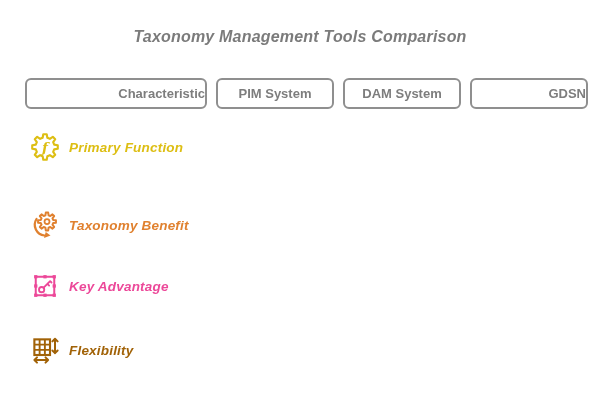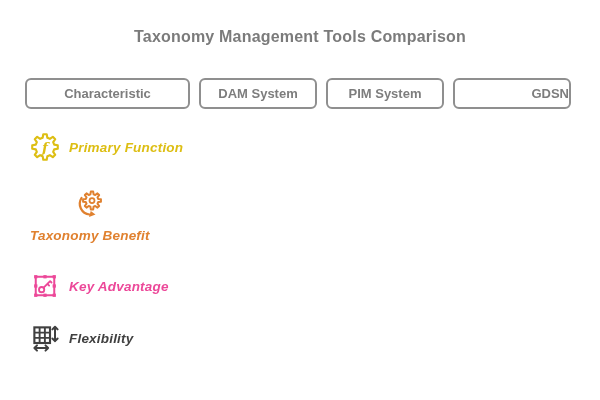--- a/index.html
+++ b/index.html
@@ -2,72 +2,72 @@
 <html><head>
 <meta charset="utf-8">
 <style>
   html,body{margin:0;padding:0;background:#ffffff;}
   .canvas{
     position:relative;width:600px;height:400px;background:#ffffff;overflow:hidden;
     font-family:"Liberation Sans", sans-serif;
   }
   .title{
     position:absolute;left:0;top:28px;width:600px;margin:0;
-    text-align:center;font-size:16px;font-weight:700;letter-spacing:.2px;
+    text-align:center;font-size:16px;font-weight:700;letter-spacing:.2px;font-style:italic;
   }
   .header-row{
     position:absolute;left:25px;top:78px;display:flex;gap:9px;
   }
   .header-cell{
     box-sizing:border-box;height:31px;border:2px solid #8f8f8f;border-radius:6px;
     display:flex;align-items:center;justify-content:center;
     font-size:13px;font-weight:700;background:#ffffff;
   }
-  .header-cell.first{width:165px;justify-content:center;padding-left:0;}
+  .header-cell.first{width:182px;justify-content:flex-end;padding-left:0;}
   .header-cell.col{width:118px;}
   .feature-row{
     position:absolute;left:30px;display:flex;align-items:center;gap:9px;height:30px;
   }
   .feature-icon{width:30px;height:30px;flex:0 0 auto;}
   .feature-label{font-size:13.5px;font-weight:700;letter-spacing:.2px;font-style:italic;}
   svg{display:block;}
 </style>
 </head>
 <body>
 
 <div class="canvas">
 
   <h1 class="title" style="color: rgb(123, 123, 123);">Taxonomy Management Tools Comparison</h1>
 
   <div class="header-row">
     <div class="header-cell first" style="color: rgb(125, 125, 125);">
       <span>Characteristic</span>
     </div>
     <div class="header-cell col" style="color: rgb(125, 125, 125);">
-      <span>DAM System</span>
+      <span>PIM System</span>
     </div>
     <div class="header-cell col" style="color: rgb(125, 125, 125);">
-      <span>PIM System</span>
+      <span>DAM System</span>
     </div>
     <div class="header-cell col" style="color: rgb(125, 125, 125); justify-content: flex-end;">
       <span>GDSN</span>
     </div>
   </div>
 
   <div class="feature-row" style="top: 132px; color: rgb(221, 190, 19);">
     <span class="feature-icon">
       <svg width="30" height="30" viewBox="0 0 24 24">
         <path fill="none" stroke="currentColor" stroke-width="1.7" stroke-linejoin="round" d="M19.36 10.11L22.21 10.63L22.21 13.37L19.36 13.89L18.54 15.87L20.19 18.25L18.25 20.19L15.87 18.54L13.89 19.36L13.37 22.21L10.63 22.21L10.11 19.36L8.13 18.54L5.75 20.19L3.81 18.25L5.46 15.87L4.64 13.89L1.79 13.37L1.79 10.63L4.64 10.11L5.46 8.13L3.81 5.75L5.75 3.81L8.13 5.46L10.11 4.64L10.63 1.79L13.37 1.79L13.89 4.64L15.87 5.46L18.25 3.81L20.19 5.75L18.54 8.13Z"></path>
         <text x="12" y="15.8" text-anchor="middle" font-size="11" font-weight="bold" font-style="italic" font-family="'DejaVu Serif', serif" fill="currentColor">f</text>
       </svg>
     </span>
     <span class="feature-label">Primary Function</span>
   </div>
 
-  <div class="feature-row" style="top: 189px; color: rgb(224, 129, 47); flex-direction: column;">
+  <div class="feature-row" style="top: 210px; color: rgb(224, 129, 47);">
     <span class="feature-icon">
       <svg width="30" height="30" viewBox="0 0 24 24">
         <path fill="none" stroke="currentColor" stroke-width="1.6" stroke-linejoin="round" d="M18.54 7.93L20.74 8.24L20.74 10.16L18.54 10.47L17.99 11.80L19.32 13.57L17.97 14.92L16.20 13.59L14.87 14.14L14.56 16.34L12.64 16.34L12.33 14.14L11.00 13.59L9.23 14.92L7.88 13.57L9.21 11.80L8.66 10.47L6.46 10.16L6.46 8.24L8.66 7.93L9.21 6.60L7.88 4.83L9.23 3.48L11.00 4.81L12.33 4.26L12.64 2.06L14.56 2.06L14.87 4.26L16.20 4.81L17.97 3.48L19.32 4.83L17.99 6.60Z"></path>
         <circle cx="13.6" cy="9.2" r="2" fill="none" stroke="currentColor" stroke-width="1.4"></circle>
         <path d="M5.2,7.2 A8.6,8.6 0 0 0 11.6,20.4" fill="none" stroke="currentColor" stroke-width="1.8" stroke-linecap="round"></path>
         <path d="M12.6,17.6 L16.4,20.4 L11.2,22.4 Z" fill="currentColor"></path>
       </svg>
     </span>
     <span class="feature-label">Taxonomy Benefit</span>
   </div>
@@ -86,21 +86,21 @@
             <rect x="10.7" y="18.1" width="2.6" height="2.6"></rect>
             <rect x="18.1" y="18.1" width="2.6" height="2.6"></rect>
         </g>
         <circle cx="9.3" cy="14.9" r="2.1" fill="none" stroke="currentColor" stroke-width="1.5"></circle>
         <path d="M10.9,13.3 L16.1,8.1 M13.9,10.3 L15.3,11.7 M16.1,8.1 L17.2,9.2" fill="none" stroke="currentColor" stroke-width="1.5" stroke-linecap="round"></path>
       </svg>
     </span>
     <span class="feature-label">Key Advantage</span>
   </div>
 
-  <div class="feature-row" style="top: 323px; color: #404040;">
+  <div class="feature-row" style="top: 335px; color: #a16207;">
     <span class="feature-icon">
       <svg width="30" height="30" viewBox="0 0 24 24">
         <rect x="3.5" y="3.5" width="12.5" height="12.5" fill="none" stroke="currentColor" stroke-width="1.7"></rect>
         <path d="M7.7,3.5 L7.7,16 M11.9,3.5 L11.9,16 M3.5,7.7 L16,7.7 M3.5,11.9 L16,11.9" fill="none" stroke="currentColor" stroke-width="1.5"></path>
         <path d="M20,3 L20,14.5 M17.9,5.1 L20,3 L22.1,5.1 M17.9,12.4 L20,14.5 L22.1,12.4" fill="none" stroke="currentColor" stroke-width="1.6" stroke-linecap="round" stroke-linejoin="round"></path>
         <path d="M3.5,20 L14.5,20 M5.6,17.9 L3.5,20 L5.6,22.1 M12.4,17.9 L14.5,20 L12.4,22.1" fill="none" stroke="currentColor" stroke-width="1.6" stroke-linecap="round" stroke-linejoin="round"></path>
       </svg>
     </span>
     <span class="feature-label">Flexibility</span>
   </div>

